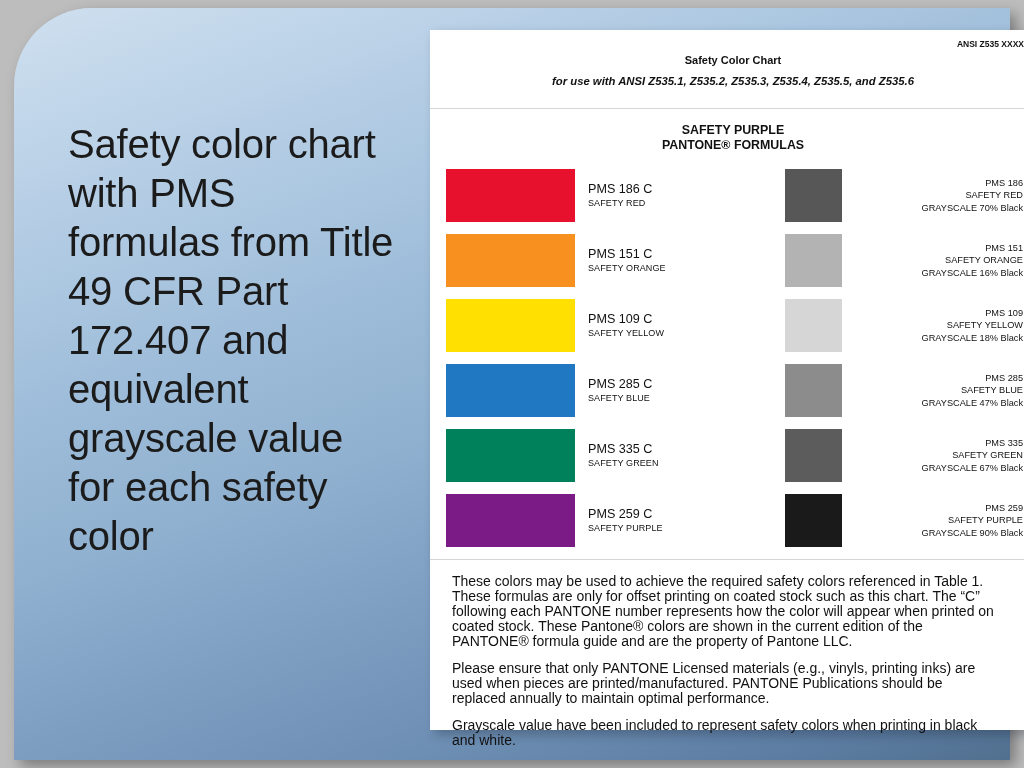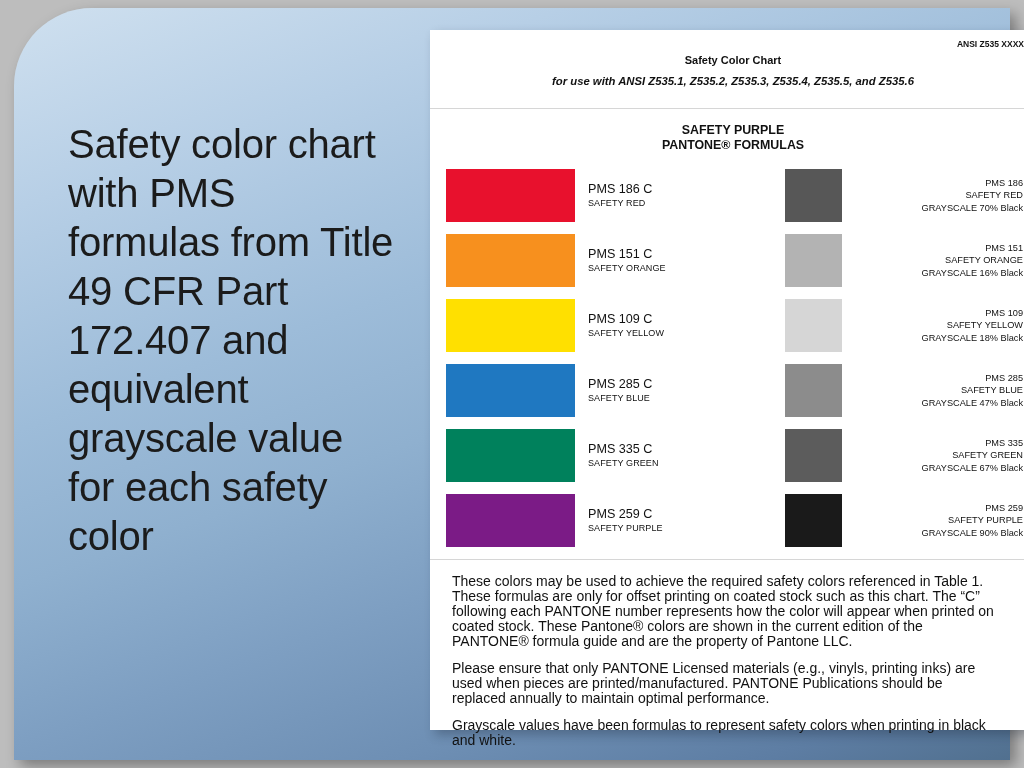--- a/index.html
+++ b/index.html
@@ -296,17 +296,17 @@
             <div class="gray-line">GRAYSCALE 90% Black</div>
           </div>
         </div>
       </div>
 
     </div>
 
     <div class="notes">
       <p class="note-p">These colors may be used to achieve the required safety colors referenced in Table 1.  These formulas are only for offset printing on coated stock such as this chart. The “C” following each PANTONE number represents how the color will appear when printed on coated stock. These Pantone® colors are shown in the current edition of the PANTONE® formula guide and are the property of Pantone LLC.</p>
       <p class="note-p">Please ensure that only PANTONE Licensed materials (e.g., vinyls, printing inks) are used when pieces are printed/manufactured. PANTONE Publications should be replaced annually to maintain optimal performance.</p>
-      <p class="note-p">Grayscale values have been formulas to represent safety colors when printing in black and white.</p>
+      <p class="note-p">Grayscale value have been included to represent safety colors when printing in black and white.</p>
     </div>
 
   </div>
 </div>
 
 </body></html>

